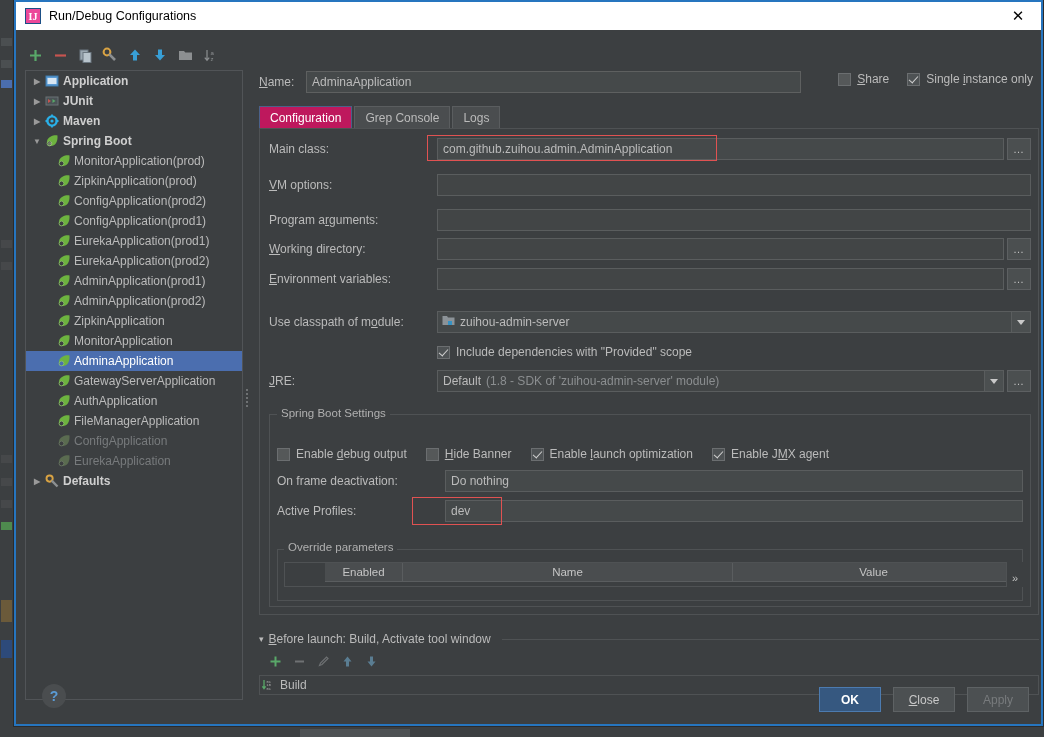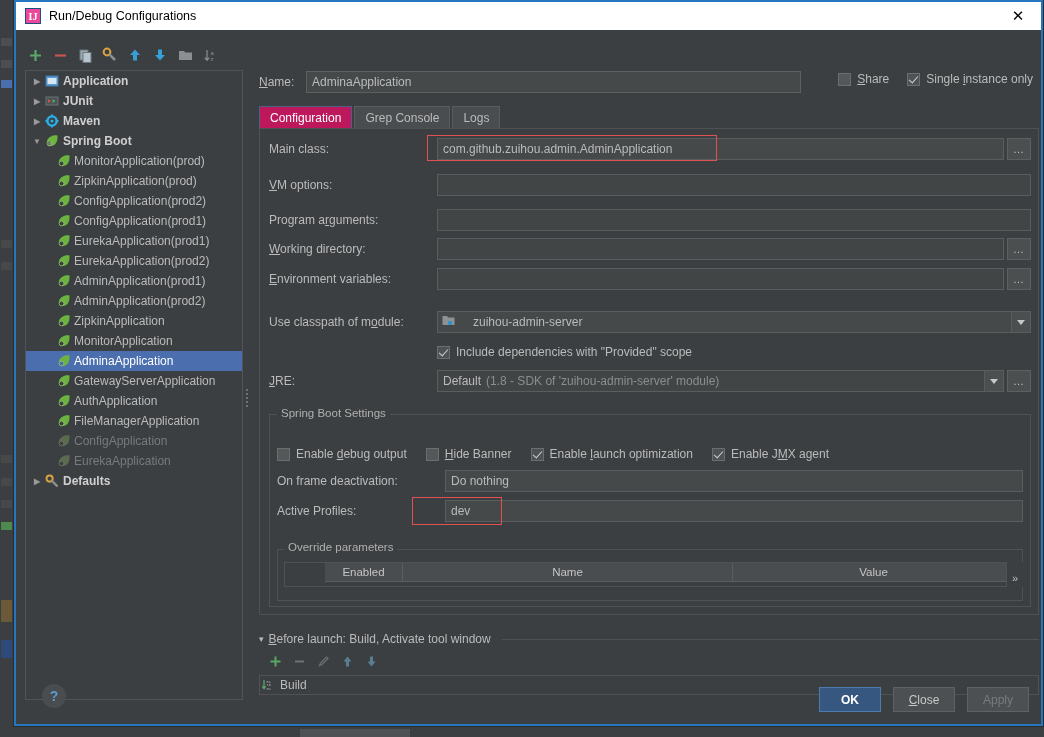--- a/index.html
+++ b/index.html
@@ -713,21 +713,21 @@
 
         <div class="frow" style="left:9px; top:139px; width:762px;">
           <span class="flbl"><span class="u">E</span>nvironment variables:</span>
           <div class="fld blank" style="width:570px;"></div>
           <div class="btn-dots">…</div>
         </div>
 
         <div class="frow" style="left:9px; top:182px; width:762px;">
           <span class="flbl">Use classpath of m<span class="u">o</span>dule:</span>
           <div class="fld" style="width:600px; position:relative; padding-left:4px;">
-            <span style="display:flex;align-items:center;gap:18px;">
+            <span style="display:flex;align-items:center;gap:5px;">
               <span>
                 <svg width="13" height="13" viewBox="0 0 13 13">
                     <path d="M0.5 2 L5 2 L6 3.4 L12.5 3.4 L12.5 11 L0.5 11 Z" fill="#8c9398"></path>
                     <rect x="6" y="7" width="4" height="4" fill="#3592c4"></rect>
                   </svg>
               </span>
               <span>zuihou-admin-server</span>
             </span>
             <span class="ddarrow"></span>
           </div>

